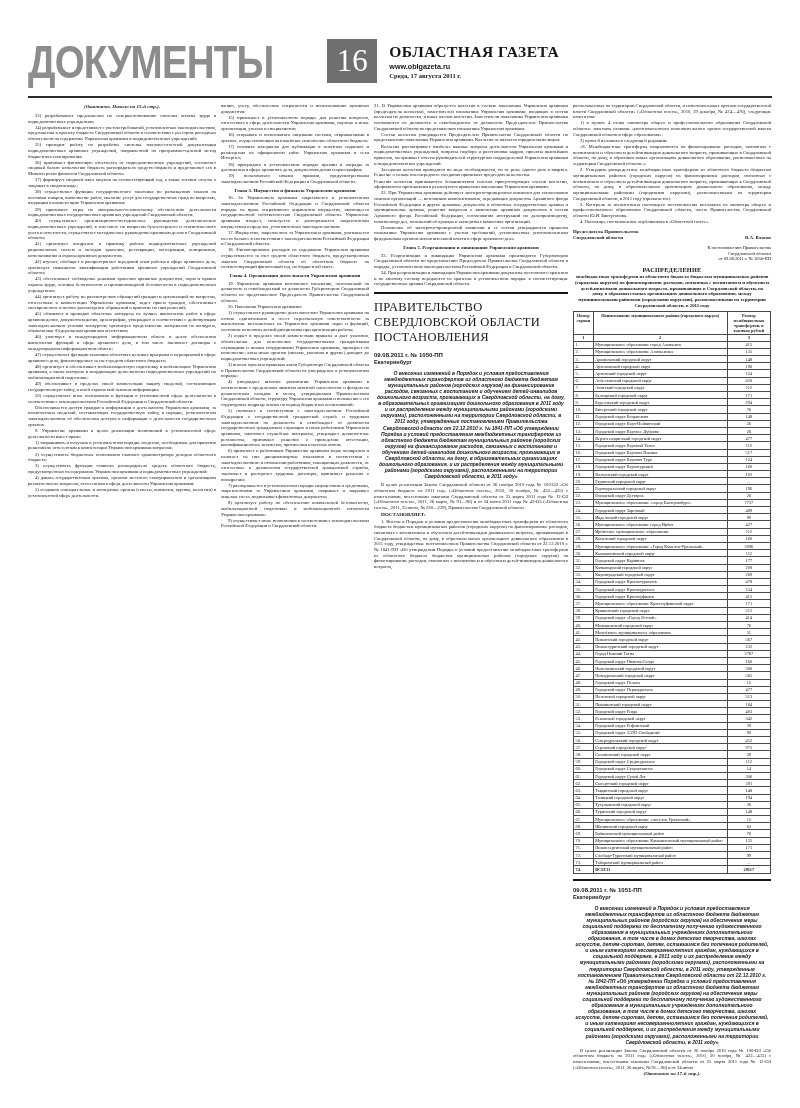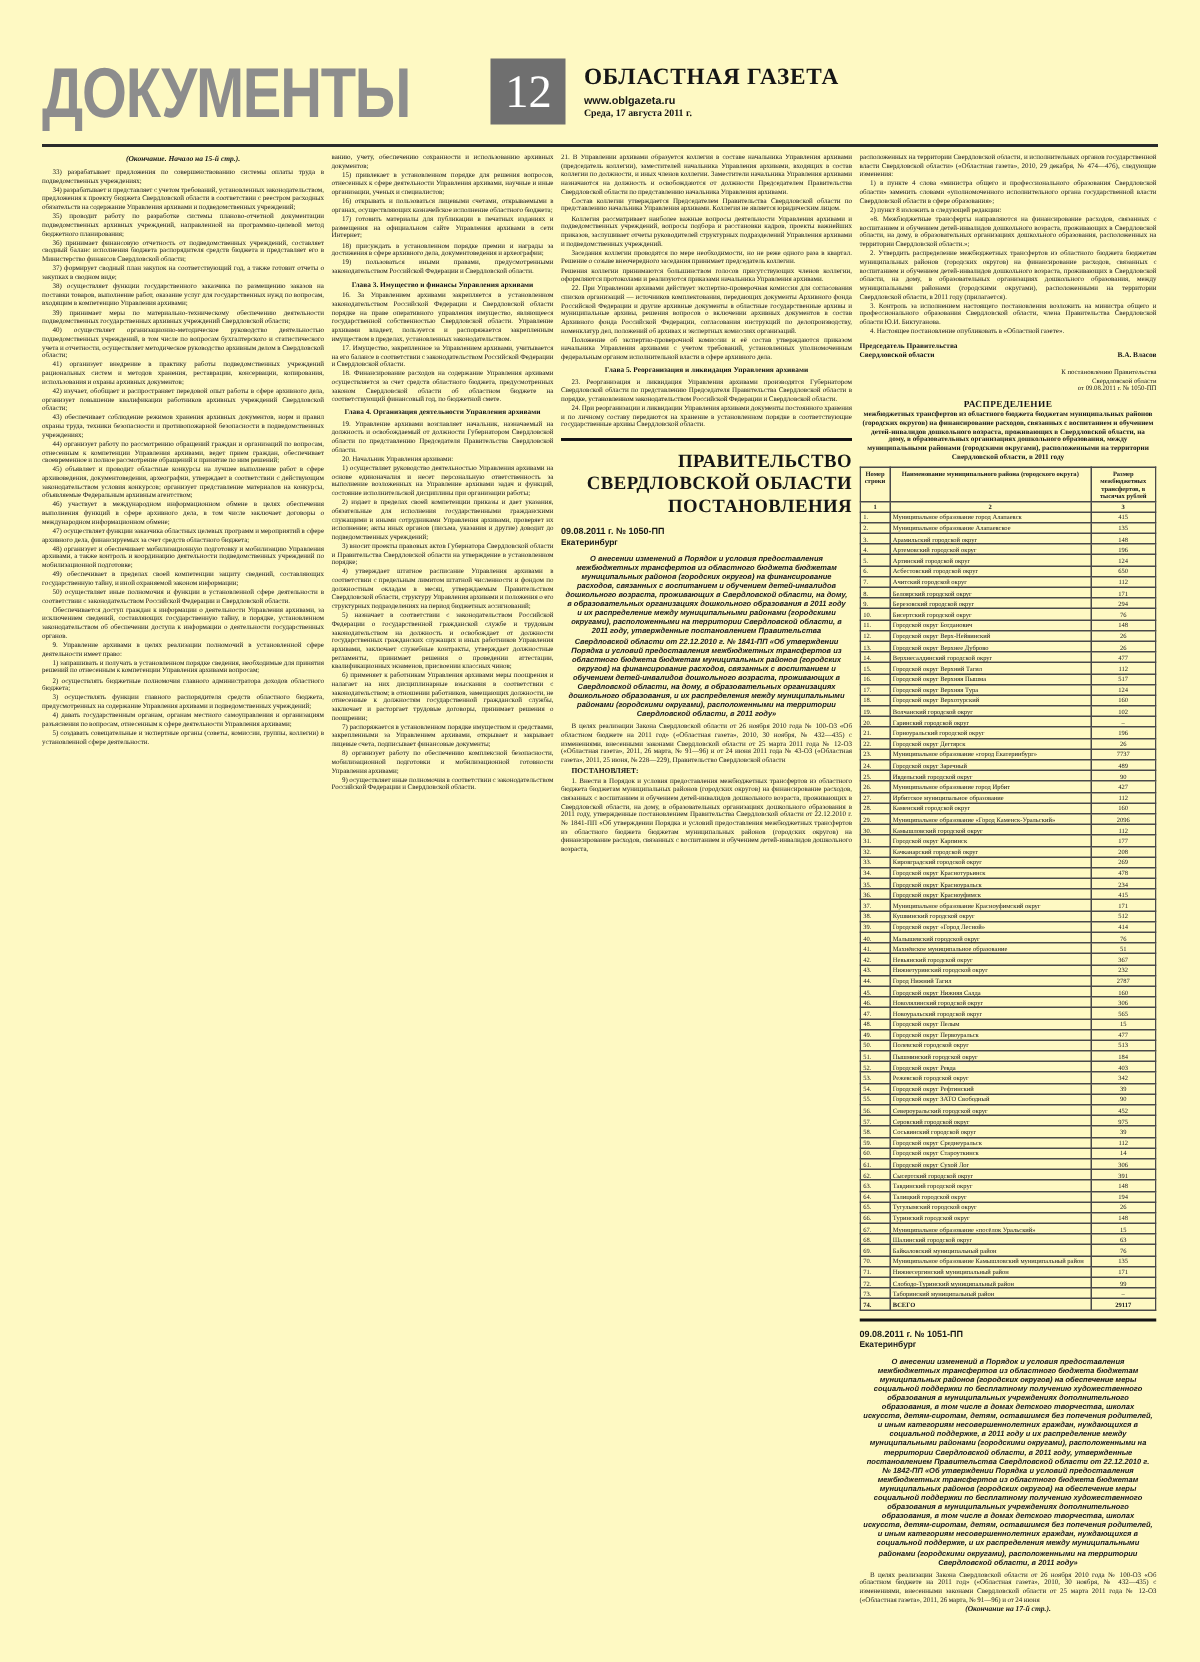--- a/index.html
+++ b/index.html
@@ -1,16 +1,16 @@
 <!DOCTYPE html>
 <html lang="ru"><head>
 <meta charset="utf-8">
 <style>
   html,body{margin:0;padding:0;background:#d8d8d4;}
-  .page{position:relative;width:800px;height:1108px;margin:0 auto;background:#fef9c3;color:#161616;
+  .page{position:relative;width:800px;height:1108px;margin:0 auto;background:#ffffff;color:#161616;
         font-family:"Liberation Serif","DejaVu Serif",serif;overflow:hidden;box-sizing:border-box;}
   
   .hdr{position:absolute;left:28px;right:28px;top:30px;height:62px;display:flex;align-items:center;}
   .doc-title{flex:0 0 212px;font-family:"Liberation Sans","DejaVu Sans",sans-serif;font-weight:bold;
              font-size:47px;line-height:1;color:#8d8d8d;letter-spacing:-1px;transform:scaleX(.82);
              transform-origin:left center;white-space:nowrap;}
   .notice{flex:0 0 306px;font-size:8.6px;line-height:1.38;font-weight:bold;color:#222;padding-right:14px;}
   .notice .nb{font-weight:bold;color:#000;}
   .pagebox{flex:0 0 50px;height:44px;background:#6f6f6f;color:#fff;display:flex;align-items:center;
            justify-content:center;font-size:31px;font-family:"Liberation Serif",serif;}
@@ -24,21 +24,21 @@
         grid-template-columns:188px 148px 194px 198px;column-gap:5px;}
   .col{overflow:hidden;}
   
   .blk-p,.blk-pn{font-size:4.7px;line-height:5.65px;text-align:justify;margin:0 0 .5px 0;
         -webkit-hyphens:none;word-spacing:-.2px;}
   .blk-p{text-indent:7px;}
   .blk-pn{text-indent:0;}
   .blk-cont{font-size:5px;line-height:6px;font-weight:bold;font-style:italic;text-align:center;margin:1px 0 3px 0;}
   .blk-ch{font-size:4.9px;line-height:5.8px;font-weight:bold;text-align:center;margin:3px 6px 2px 6px;}
   .blk-rule{border-top:2.5px solid #151515;margin:5px 0 6px 0;}
-  .blk-head{font-size:12.5px;line-height:1.22;font-weight:bold;text-align:right;white-space:pre-line;
+  .blk-head{font-size:12.5px;line-height:1.22;font-weight:normal;text-align:left;white-space:pre-line;
         margin:2px 0 6px 0;letter-spacing:.3px;}
   .blk-meta{margin:2px 0 4px 0;font-family:"Liberation Sans",sans-serif;font-weight:bold;}
   .blk-meta .mn{font-size:6px;line-height:7px;}
   .blk-meta .mc{font-size:5.6px;line-height:7px;}
   .blk-it{font-size:5px;line-height:6.1px;font-weight:bold;font-style:italic;text-align:center;
         font-family:"Liberation Sans",sans-serif;margin:2px 2px 3px 2px;}
   .blk-b{font-size:5px;line-height:6px;font-weight:bold;text-indent:7px;margin:1px 0;}
   .blk-sig{display:flex;justify-content:space-between;align-items:flex-end;font-size:4.9px;
         line-height:5.8px;font-weight:bold;margin:4px 0 5px 0;white-space:pre-line;}
   .blk-ref{font-size:4.5px;line-height:5.4px;text-align:right;white-space:pre-line;margin:2px 0 4px 0;}
@@ -54,21 +54,21 @@
   td.c-val{width:22%;text-align:center;}
   tr.idx td{text-align:center;font-weight:bold;}
   tr.total td{font-weight:bold;}
 </style>
 </head>
 <body>
 
 <div class="page">
   <div class="hdr">
     <div class="doc-title">ДОКУМЕНТЫ</div>
-    <div class="pagebox">12</div>
+    <div class="pagebox">16</div>
     <div class="masthead">
       <div class="mh-title">ОБЛАСТНАЯ ГАЗЕТА</div>
       <div class="mh-url">www.oblgazeta.ru</div>
       <div class="mh-date">Среда, 17 августа 2011 г.</div>
     </div>
   </div>
   <div class="hdr-rule"></div>
 
   <div class="cols">
     <div class="col">

